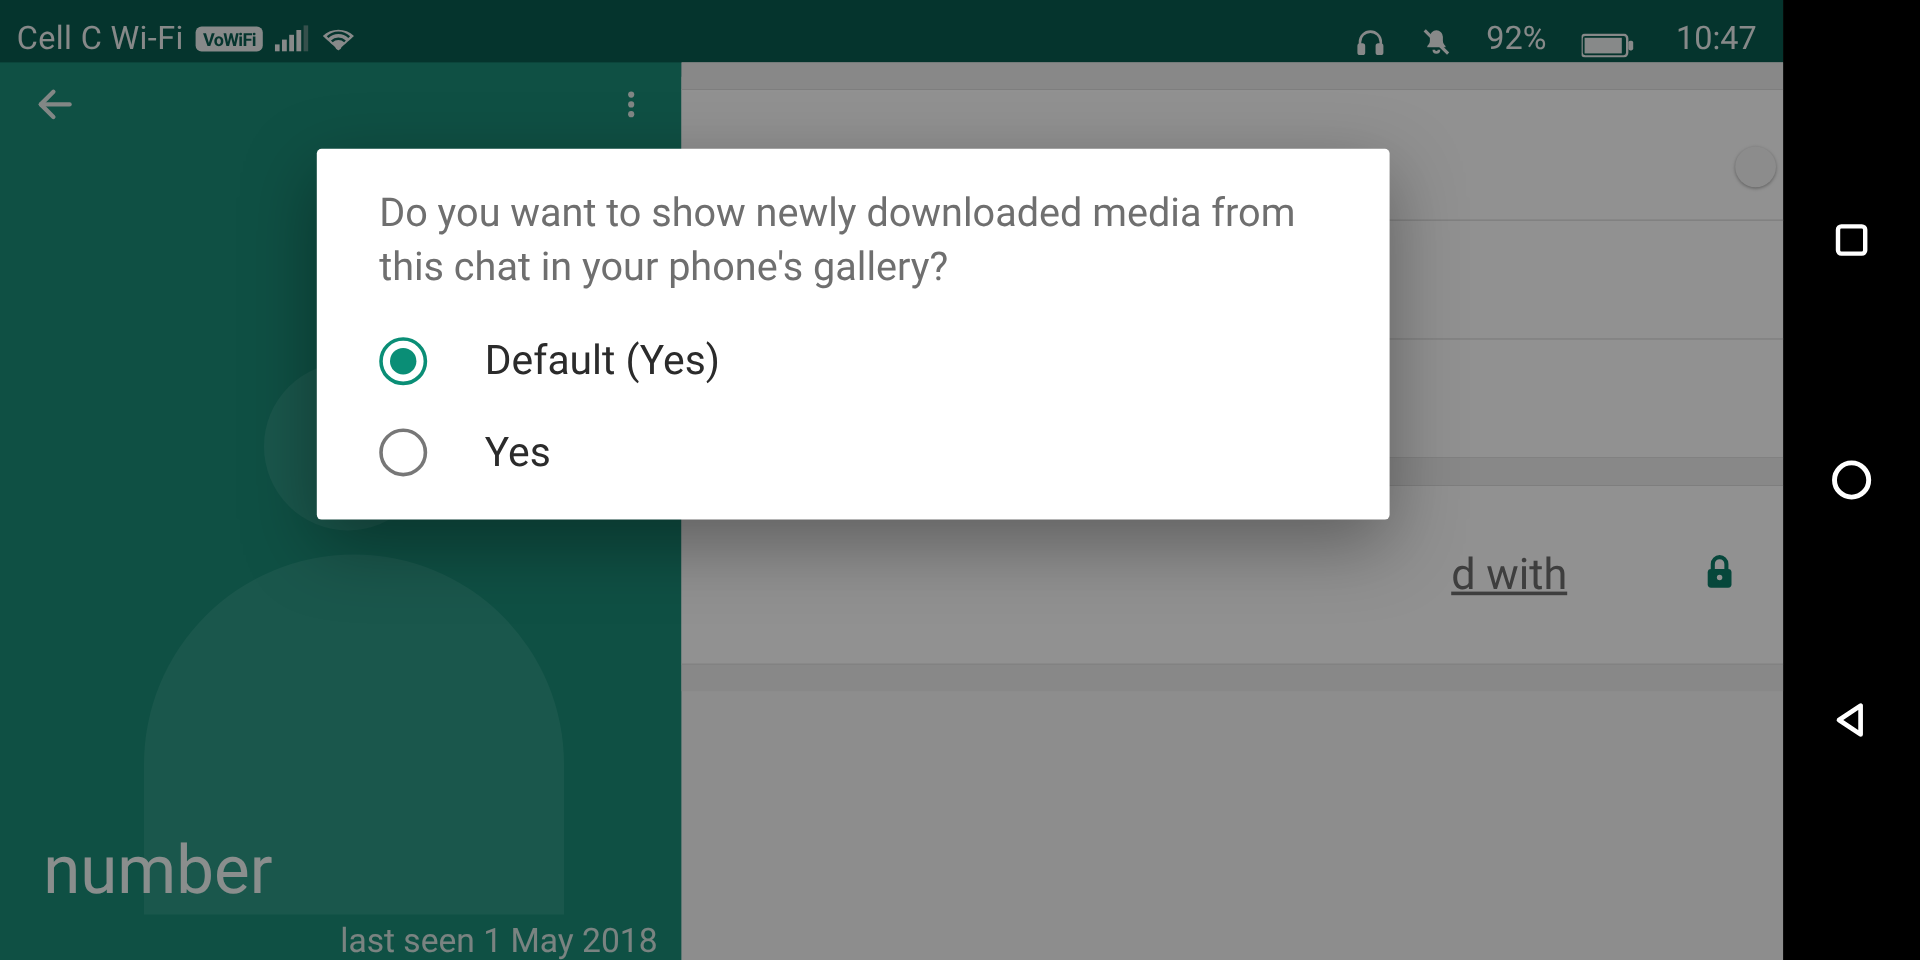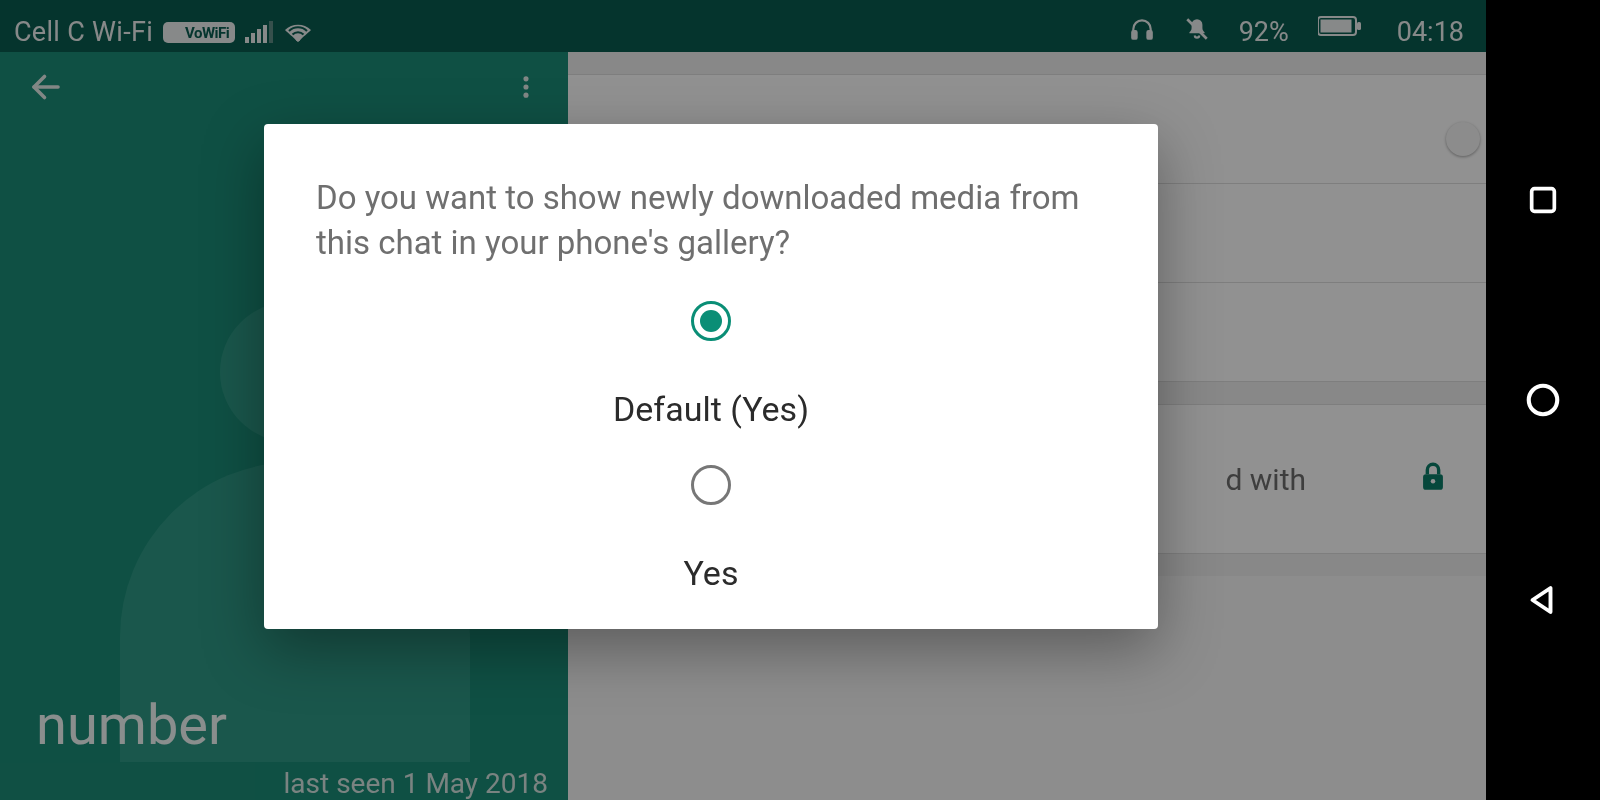--- a/index.html
+++ b/index.html
@@ -7,22 +7,22 @@
 
 .device { position:relative; width:1600px; height:800px; }
 
 
 .screen { position:absolute; left:0; top:0; width:1486px; height:800px; background:#eeeeee; }
 
 
 .statusbar { position:absolute; left:0; top:0; width:100%; height:64px; background:#095b4e; color:#cfd8d6; display:flex; align-items:center; padding:0 22px 0 14px; font-size:26px; }
 .statusbar .sb-left { display:flex; align-items:center; gap:10px; }
 .statusbar .carrier { color:#e8ecec; font-size:27px; white-space:nowrap; letter-spacing:.3px; }
-.vowifi-badge { display:inline-flex; align-items:center; justify-content:center; background:#e8ecec; color:#0a5c50; font-weight:700; font-size:15px; border-radius:5px; padding:2px 6px 1px 22px; letter-spacing:-.5px; }
-.statusbar .sb-right { margin-left:auto; display:flex; align-items:flex-start; gap:29px; }
+.vowifi-badge { display:inline-flex; align-items:center; justify-content:center; background:#e8ecec; color:#0a5c50; font-weight:700; font-size:15px; border-radius:5px; padding:2px 6px 1px 6px; letter-spacing:-.5px; }
+.statusbar .sb-right { margin-left:auto; display:flex; align-items:flex-end; gap:29px; }
 .statusbar svg { display:block; }
 .clock { font-size:27px; color:#e8ecec; margin-left:6px; }
 
 
 .app-body { position:absolute; left:0; top:52px; width:100%; height:748px; display:flex; }
 
 
 .left-pane { flex:0 0 568px; background:#1b8a76; position:relative; color:#e9f1ef; overflow:hidden; }
 .left-pane .toolbar { position:absolute; left:0; top:0; width:100%; height:74px; display:flex; align-items:center; padding:0 28px; }
 .left-pane .toolbar .back { color:#e0e8e6; }
@@ -33,35 +33,35 @@
 .left-pane .title-block { position:absolute; left:36px; bottom:0; right:20px; }
 .left-pane .contact-name { font-size:56px; color:#eef4f3; font-weight:400; line-height:1.1; }
 .left-pane .last-seen { font-size:28px; color:#d2e2de; margin-top:10px;text-align:right; }
 
 
 .right-pane { flex:1 1 auto; background:#f3f3f3; position:relative; }
 .right-pane .spacer-top { height:22px; background:#eaeaea; }
 .settings-row { background:#fafafa; border-top:1px solid #d9d9d9; border-bottom:1px solid #d9d9d9; padding:24px 36px; display:flex; align-items:center; min-height:110px; }
 .settings-row + .settings-row { margin-top:-1px; }
 .settings-row.tall { min-height:150px; }
-.settings-row .label { font-size:30px; color:#3d3d3d; }
+.settings-row .label { font-size:36px; color:#3d3d3d;text-decoration:underline; }
 .settings-row .right-ctl { margin-left:auto; }
 .toggle { width:56px; height:22px; border-radius:11px; background:#bdbdbd; position:relative; }
 .toggle::after { content:""; position:absolute; left:-4px; top:-7px; width:34px; height:34px; border-radius:50%; background:#f1f1f1; box-shadow:0 1px 3px rgba(0,0,0,.35); }
 .section-title { color:#0a8e76; font-size:28px; padding:24px 36px 0 36px; }
 .section-body { font-size:30px; color:#2b2b2b; padding:8px 36px 24px 36px; }
 .lock-icon { color:#0c7a67; }
 
 
 .scrim { position:absolute; left:0; top:0; width:100%; height:100%; background:rgba(0,0,0,.42); }
 
 
-.dialog { position:absolute; left:264px; top:124px; width:894px; background:#fff; border-radius:4px; box-shadow:0 20px 60px rgba(0,0,0,.35); padding:52px 0 18px 0; }
+.dialog { position:absolute; left:264px; top:124px; width:894px; background:#fff; border-radius:4px; box-shadow:0 20px 60px rgba(0,0,0,.35); padding:32px 0 18px 0; }
 .dialog .dlg-title { font-size:33px; color:#6f6f6f; line-height:1.35; padding:0 52px 18px 52px; }
-.option { display:flex; align-items:center; gap:48px; padding:18px 52px; cursor:pointer;flex-direction:column; }
+.option { display:flex; align-items:center; gap:48px; padding:18px 52px; cursor:pointer; }
 .option .radio { width:40px; height:40px; border-radius:50%; border:3.5px solid #777; position:relative; flex:0 0 40px; }
 .option.selected .radio { border-color:#0a8e76; }
 .option.selected .radio::after { content:""; position:absolute; left:50%; top:50%; width:22px; height:22px; margin:-11px 0 0 -11px; border-radius:50%; background:#0a8e76; }
 .option .opt-label { font-size:34px; color:#2b2b2b; }
 .dlg-actions { display:flex; justify-content:flex-end; gap:56px; padding:24px 48px 12px 0; }
 .dlg-actions .btn { font-size:30px; font-weight:600; letter-spacing:.5px; color:#0a8e76; background:none; border:none; cursor:pointer; padding:10px 8px; }
 
 
 .navbar { position:absolute; right:0; top:0; width:114px; height:800px; background:#000; display:flex; flex-direction:column; align-items:center; justify-content:space-around; padding:100px 0; }
 .navbar svg { display:block; }
@@ -110,21 +110,21 @@
             <path d="M10 18a2 2 0 0 0 4 0" fill="none" stroke="#e8ecec" stroke-width="2"></path>
             <line x1="3" y1="3" x2="21" y2="21" stroke="#e8ecec" stroke-width="2.4"></line>
           </svg>
         <span style="font-size:27px;color:#e8ecec;">92%</span>
 
         <svg width="44" height="20" viewBox="0 0 44 20">
             <rect x="0" y="1" width="38" height="18" rx="3" fill="none" stroke="#e8ecec" stroke-width="2"></rect>
             <rect x="2.5" y="3.5" width="31" height="13" fill="#e8ecec"></rect>
             <rect x="39" y="6" width="4" height="8" rx="1.5" fill="#e8ecec"></rect>
           </svg>
-        <span class="clock">04:18</span>
+        <span class="clock">10:47</span>
       </div>
     </div>
 
     <div class="app-body">
       <div class="left-pane">
         <div class="avatar-bg">
           <div class="head"></div>
             <div class="body"></div>
         </div>
         <div class="toolbar">

